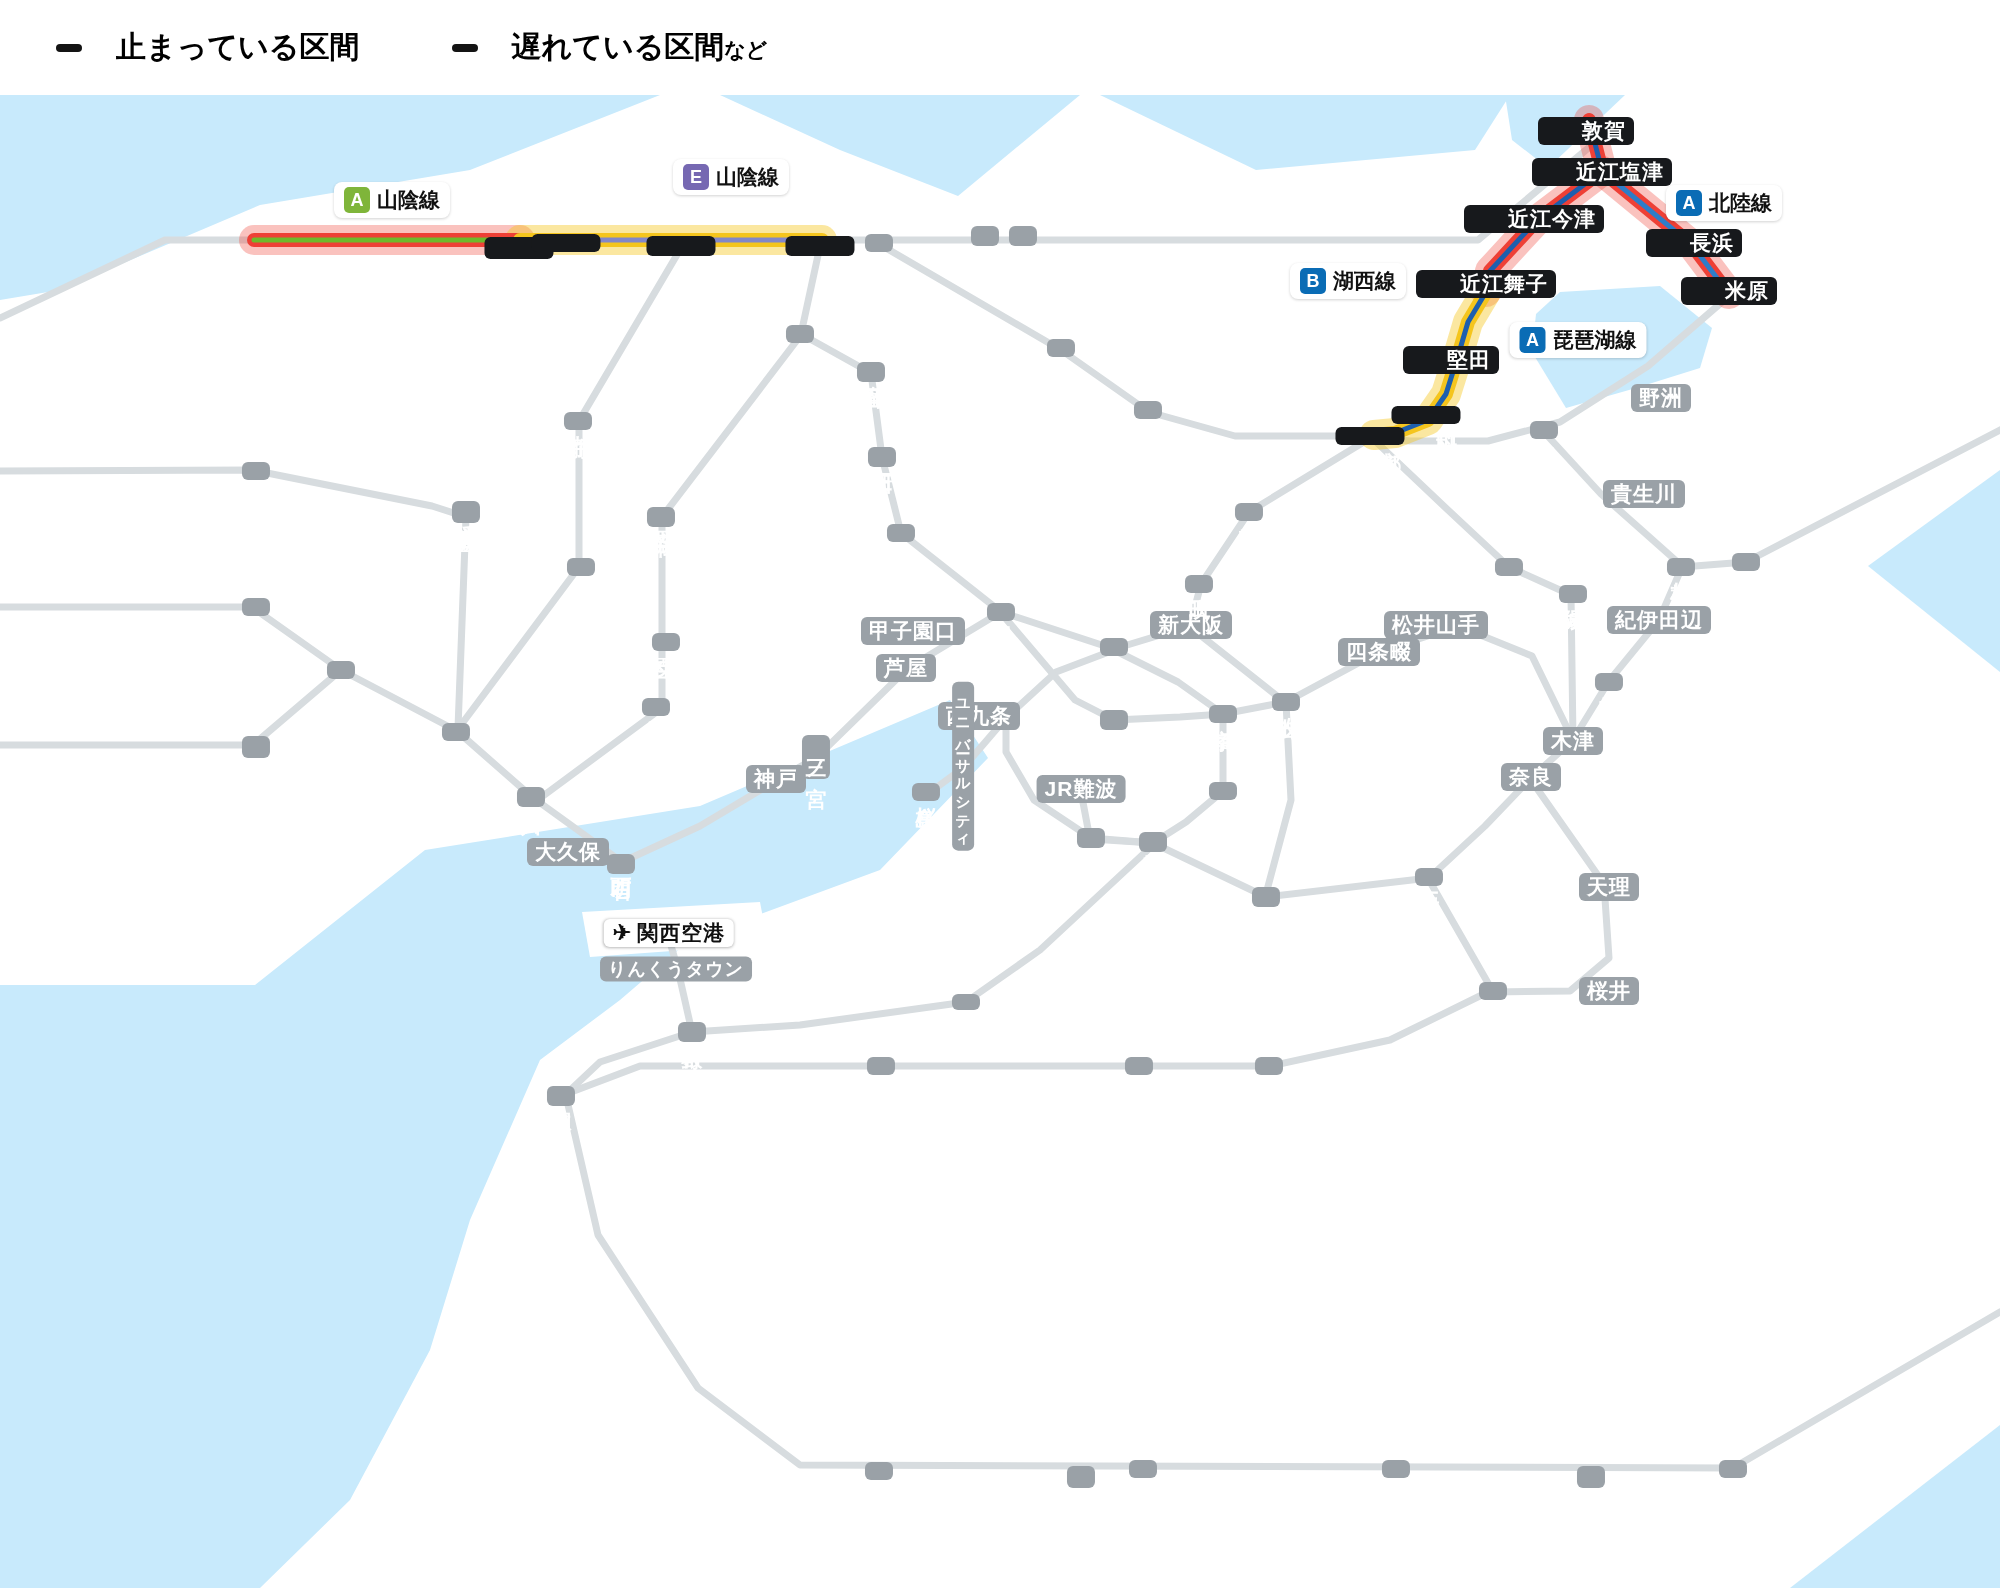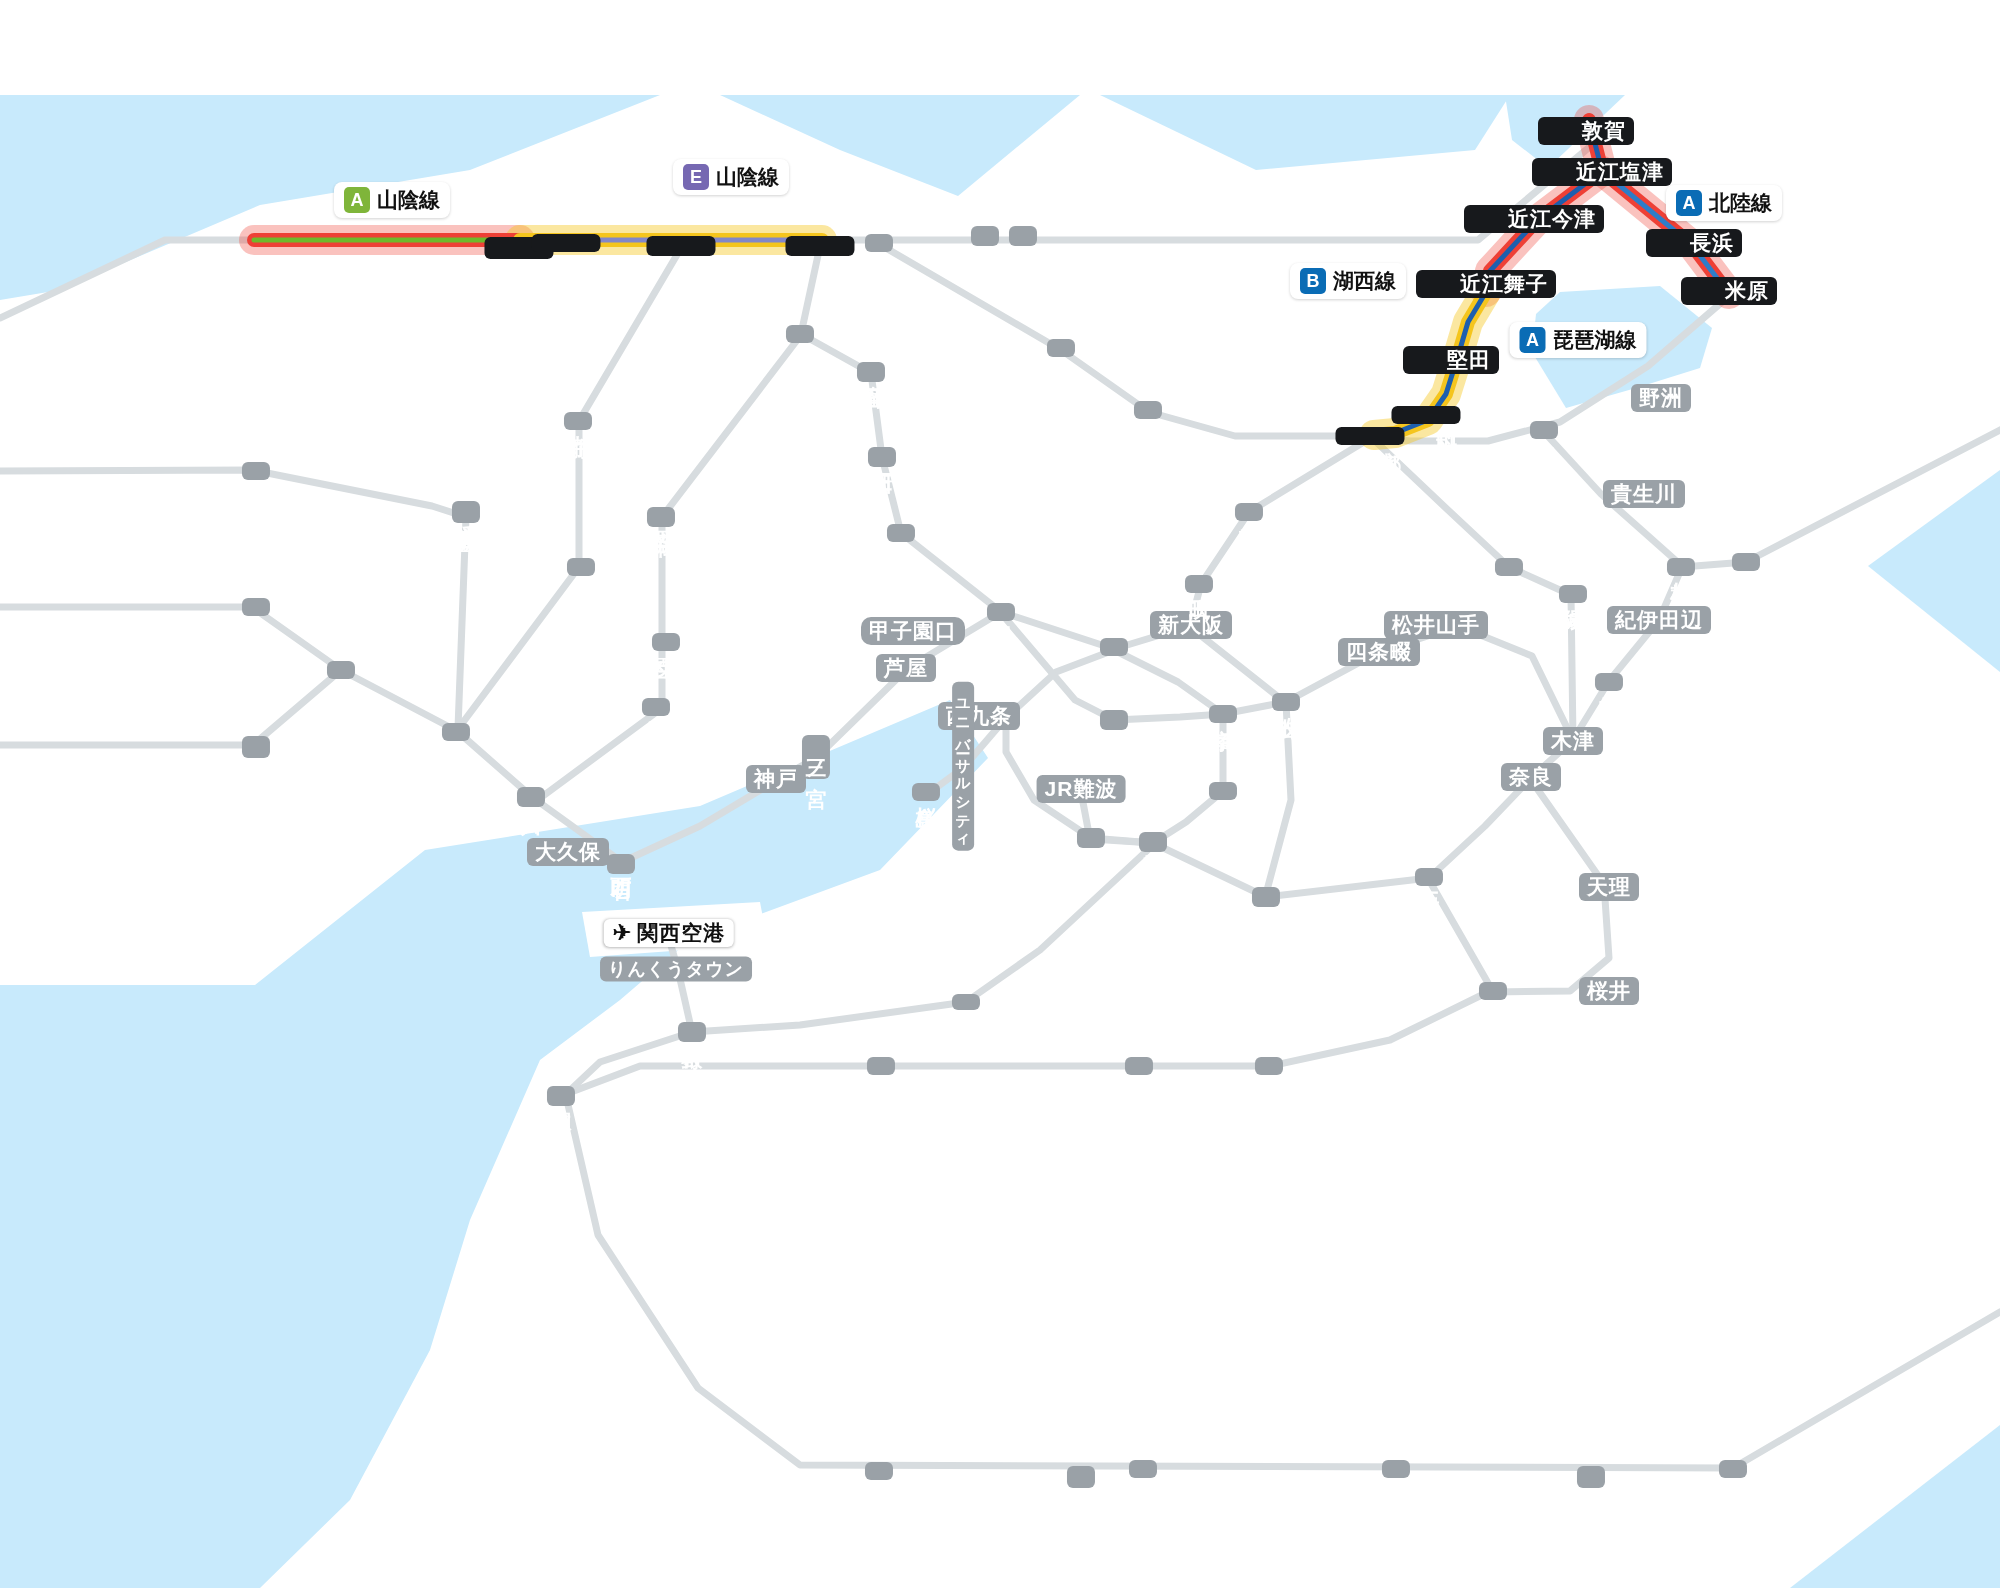--- a/index.html
+++ b/index.html
@@ -111,21 +111,21 @@
       <div class="st v" style="left: 456px; top: 732px;"><span>姫路</span></div>
       <div class="st v" style="left: 666px; top: 642px;"><span>粟生</span></div>
       <div class="st v" style="left: 656px; top: 707px;"><span>厄神</span></div>
       <div class="st v" style="left: 256px; top: 747px;"><span>播州赤穂</span></div>
       <div class="st v" style="left: 531px; top: 797px;"><span>加古川</span></div>
       <div class="st h" style="left: 568px; top: 852px;"><span>大久保</span></div>
       <div class="st v" style="left: 621px; top: 864px;"><span>西明石</span></div>
       <div class="st h" style="left: 776px; top: 779px;"><span>神戸</span></div>
       <div class="st v" style="left: 816px; top: 757px;"><span>三ノ宮</span></div>
       <div class="st h" style="left: 906px; top: 668px;"><span>芦屋</span></div>
-      <div class="st h" style="left: 913px; top: 631px; border-radius: 10px;"><span>甲子園口</span></div>
+      <div class="st h" style="left: 913px; top: 631px;"><span>甲子園口</span></div>
       <div class="st v" style="left: 1001px; top: 612px;"><span>尼崎</span></div>
       <div class="st h" style="left: 979px; top: 716px;"><span>西九条</span></div>
       <div class="st v" style="left: 963px; top: 766px; font-size: 15px;"><span>ユニバーサルシティ</span></div>
       <div class="st v" style="left: 926px; top: 792px;"><span>桜島</span></div>
       <div class="st v" style="left: 1114px; top: 647px;"><span>大阪</span></div>
       <div class="st h" style="left: 1191px; top: 625px;"><span>新大阪</span></div>
       <div class="st v" style="left: 1199px; top: 584px;"><span>吹田</span></div>
       <div class="st v" style="left: 1249px; top: 512px;"><span>高槻</span></div>
       <div class="st v" style="left: 1114px; top: 720px;"><span>北新地</span></div>
       <div class="st v" style="left: 1223px; top: 714px;"><span>京橋</span></div>
@@ -193,14 +193,28 @@
       <div class="badge" style="left: 1724px; top: 203px;">
         <span class="sym" style="background: rgb(10, 108, 181);">A</span>
         <span class="nm">北陸線</span>
       </div>
       <div class="badge" style="left: 1578px; top: 340px;">
         <span class="sym" style="background: rgb(10, 108, 181);">A</span>
         <span class="nm">琵琶湖線</span>
       </div>
     </div>
 
+  <div class="legend">
+    <div class="legend-item">
+      <span class="pill stopped">
+          <span class="bar"></span>
+        </span>
+      <span class="legend-text">止まっている区間</span>
+    </div>
+    <div class="legend-item">
+      <span class="pill delayed">
+          <span class="bar"></span>
+        </span>
+      <span class="legend-text"><span>遅れている区間</span><span class="suffix">など</span></span>
+    </div>
+  </div>
 
 </div>
 
 </body></html>

